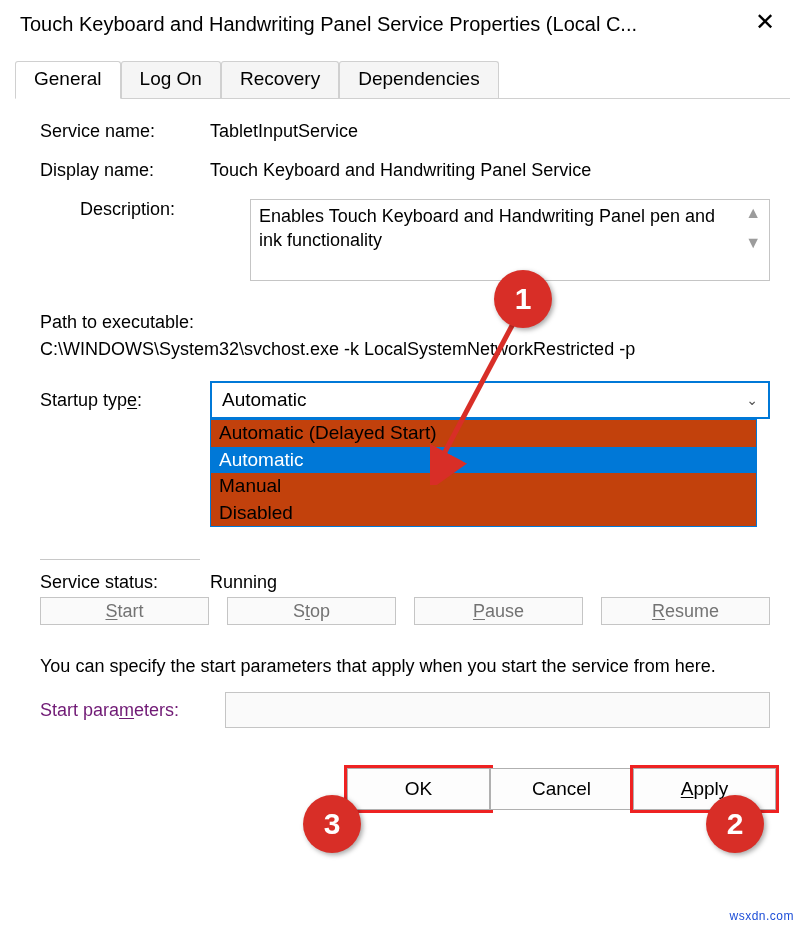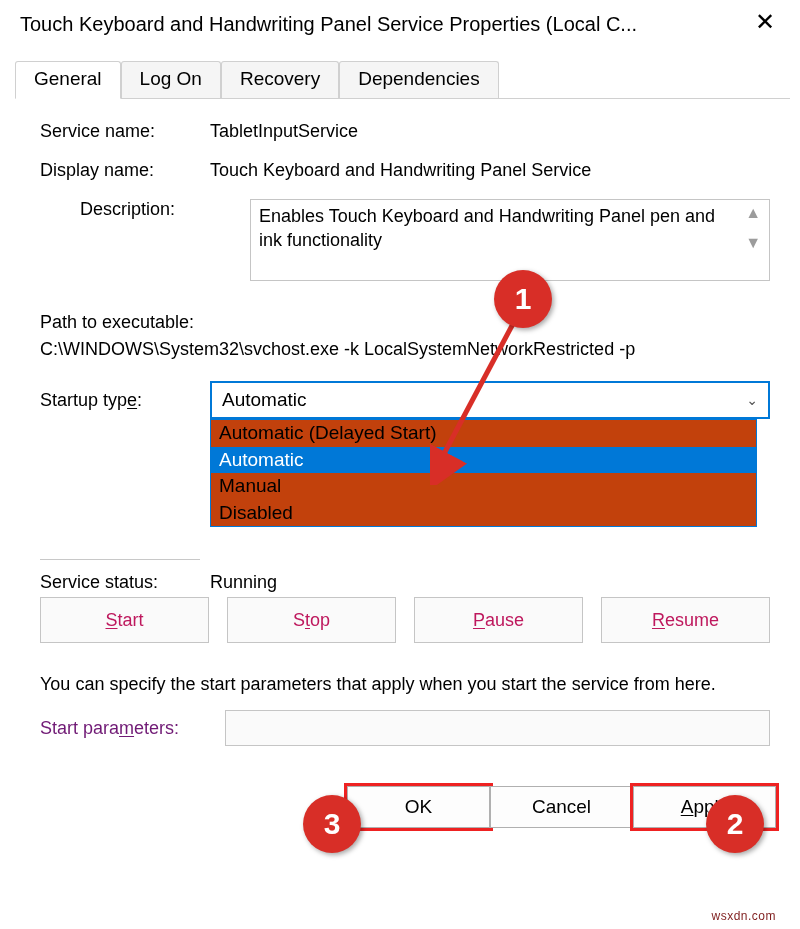--- a/index.html
+++ b/index.html
@@ -22,36 +22,36 @@
   .startup-row { display: flex; align-items: center; margin-top: 10px; }
   .dropdown { position: relative; flex: 1; border-radius: 10px; }
   .dd-control { border: 2px solid #0078d7; height: 38px; display: flex; align-items: center; padding: 0 10px; font-size: 19px; justify-content: space-between; background: #fff; }
   .dd-chevron { color: #555; font-size: 14px; }
   .dd-list { position: absolute; top: 38px; left: 0; right: 13px; border: 1px solid #0078d7; background: #c2410c; z-index: 5; }
   .dd-item { padding: 0 8px; font-size: 19px; line-height: 1.4; }
   .dd-item.selected { background: #0078d7; color: #fff; }
   .divider { border-top: 1px solid #c8c8c8; margin: 30px 0 12px 0; width: 160px; }
   .status-row { display: flex; margin-bottom: 4px; }
   .svc-buttons { display: flex; gap: 18px; margin-bottom: 28px; }
-  .svc-btn { flex: 1; height: 46px; border: 1px solid #c5c5c5; background: #fafafa; color: #be185d; font-size: 18px; font-family: inherit; }
+  .svc-btn { flex: 1; height: 28px; border: 1px solid #c5c5c5; background: #fafafa; color: #737373; font-size: 18px; font-family: inherit; }
   .hint { line-height: 1.5; margin-bottom: 12px; }
   .param-row { display: flex; align-items: center; margin-bottom: 40px; }
   .param-lbl { width: 185px; color: #701a75; }
   .param-input { flex: 1; height: 36px; border: 1px solid #c5c5c5; padding: 0 6px; font-family: inherit; font-size: 18px; }
   .bottom-btns { display: flex; justify-content: flex-end; padding: 0 24px 12px 0; }
   .bbtn { width: 143px; height: 42px; border: 1px solid #b0b0b0; background: #fdfdfd; font-size: 19px; font-family: inherit; }
   .bbtn.highlighted { outline: 3px solid #e22; outline-offset: 0; }
   .und { text-decoration: underline; text-underline-offset: 2px; }
   
   .circle { position: absolute; width: 58px; height: 58px; border-radius: 50%; background: #d82e27; color: #fff; font-size: 30px; font-weight: 700; display: flex; align-items: center; justify-content: center; box-shadow: 2px 2px 5px rgba(0,0,0,.35); z-index: 20; }
   .c1 { left: 494px; top: 270px; }
   .c2 { left: 706px; top: 795px; }
   .c3 { left: 303px; top: 795px; }
   .arrow-svg { position: absolute; left: 430px; top: 315px; z-index: 19; pointer-events: none; }
-  .watermark { position: absolute; bottom: 6px; right: 24px; font-size: 12px; color: #7f1d1d; letter-spacing: .5px; }
+  .watermark { position: absolute; bottom: 6px; right: 6px; font-size: 12px; color: #1d4ed8; letter-spacing: .5px; }
 </style>
 </head>
 <body>
 
 <div class="window">
 
   <div class="titlebar">
     <div class="title">Touch Keyboard and Handwriting Panel Service Properties (Local C...</div>
     <div class="close-x">✕</div>
   </div>

